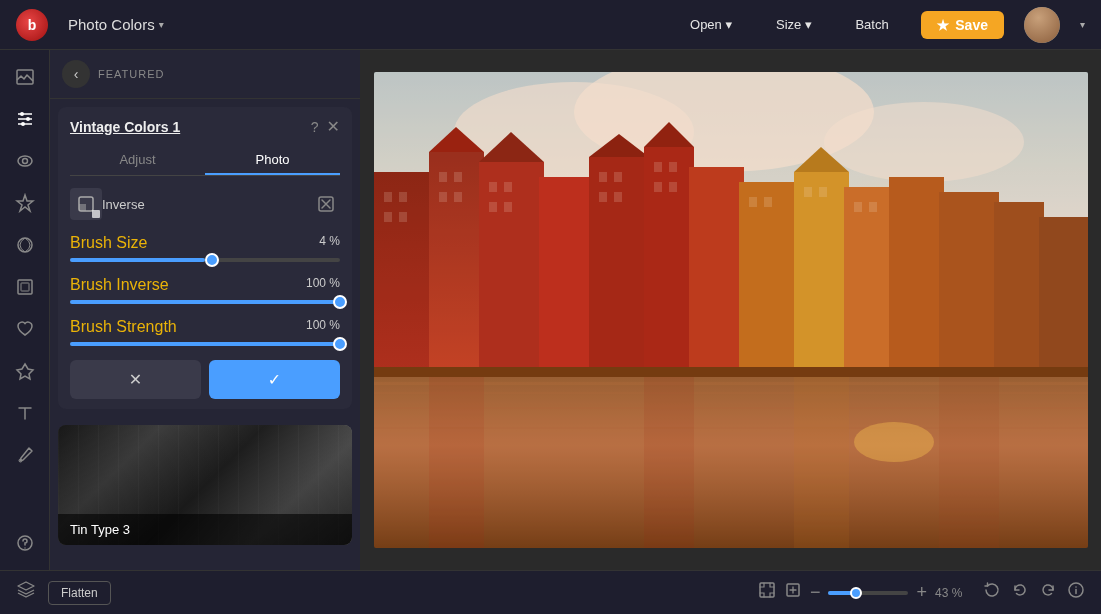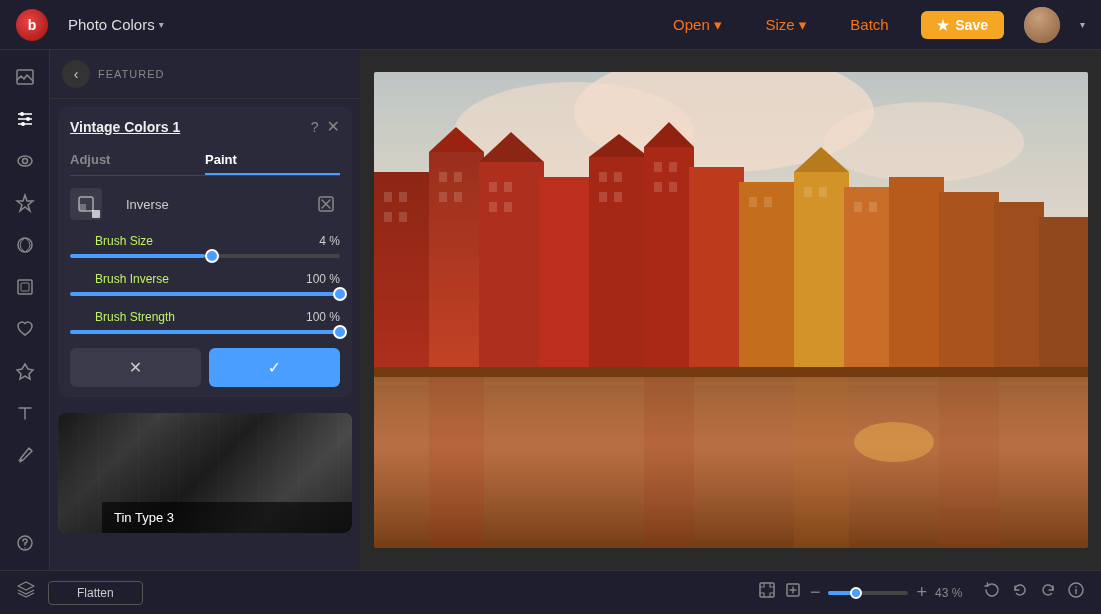--- a/index.html
+++ b/index.html
@@ -23,21 +23,21 @@
       display: flex; align-items: center; justify-content: center;
       font-weight: bold; font-size: 14px; color: #fff;
       flex-shrink: 0;
     }
     .app-title {
       font-size: 15px; color: #ddd; display: flex; align-items: center; gap: 4px; cursor: pointer;
     }
     .app-title .arrow { font-size: 10px; color: #aaa; }
     .topbar-spacer { flex: 1; }
     .topbar-btn {
-      background: none; border: none; color: #f97316; font-size: 15px; cursor: pointer; padding: 4px 12px;
+      background: none; border: none; color: #e5e5e5; font-size: 13px; cursor: pointer; padding: 4px 12px;
     }
     .plus-btn {
       background: #f5a623; border: none; color: #fff; font-size: 14px; font-weight: bold;
       padding: 6px 16px; border-radius: 6px; cursor: pointer; display: flex; align-items: center; gap: 6px;
     }
     .plus-star { color: #fff; }
     .avatar {
       width: 36px; height: 36px; border-radius: 50%; background: #888;
       overflow: hidden; display: flex; align-items: center; justify-content: center; cursor: pointer;
     }
@@ -111,48 +111,48 @@
     .filter-icons { display: flex; gap: 8px; align-items: center; }
     .help-icon { color: #888; font-size: 14px; cursor: pointer; }
     .close-btn { background: none; border: none; color: #888; font-size: 16px; cursor: pointer; }
 
     
     .tabs {
       display: flex; gap: 0; margin-bottom: 12px;
       border-bottom: 1px solid #444;
     }
     .tab {
-      flex: 1; padding: 6px 0; font-size: 13px; cursor: pointer;
-      color: #888; border-bottom: 2px solid transparent; font-weight: bold;
+      flex: 1; text-align: center; padding: 6px 0; font-size: 13px; cursor: pointer;
+      color: #888; border-bottom: 2px solid transparent;
     }
     .tab.active { color: #fff; border-bottom: 2px solid #4a9eff; }
 
     
     .inverse-row {
-      display: flex; align-items: center; gap: 24px; margin-bottom: 14px;
+      display: flex; align-items: center; gap: 0; margin-bottom: 14px;
     }
     .inverse-icon {
       width: 32px; height: 32px; background: #3a3a4a; border-radius: 4px;
       display: flex; align-items: center; justify-content: center; font-size: 16px; color: #aaa;
       cursor: pointer; position: relative;
     }
     .cursor-indicator {
       position: absolute; bottom: 2px; right: 2px;
       width: 8px; height: 8px; background: #fff; border-radius: 1px; opacity: 0.7;
     }
     .inverse-label { font-size: 13px; color: #ccc; flex: 1; }
     .erase-btn {
       background: none; border: none; color: #888; font-size: 16px; cursor: pointer;
       width: 28px; height: 28px; display: flex; align-items: center; justify-content: center;
     }
 
     
     .slider-row { margin-bottom: 14px; }
     .slider-label-row { display: flex; justify-content: space-between; margin-bottom: 6px; }
-    .slider-label { font-size: 12px; color: #bef264; margin-left: 25px; }
+    .slider-label { font-size: 16px; color: #eab308; }
     .slider-value { font-size: 12px; color: #ccc; }
     .slider-track {
       width: 100%; height: 4px; background: #444; border-radius: 2px;
       position: relative; cursor: pointer;
     }
     .slider-fill {
       height: 100%; background: #4a9eff; border-radius: 2px;
     }
     .slider-thumb {
       width: 14px; height: 14px; background: #4a9eff; border-radius: 50%;
@@ -192,21 +192,21 @@
     .thumbnail-city {
       position: absolute; inset: 0;
       background:
         linear-gradient(to bottom, rgba(0,0,0,0.1), rgba(0,0,0,0.3)),
         repeating-linear-gradient(90deg, rgba(255,255,255,0.03) 0px, rgba(255,255,255,0.03) 1px, transparent 1px, transparent 20px),
         linear-gradient(135deg, #1a1a1a, #444, #222, #555, #333);
     }
     .thumbnail-label {
       position: absolute; bottom: 0; left: 0; right: 0;
       background: rgba(0,0,0,0.6); padding: 8px 12px;
-      font-size: 13px; color: #fff; font-weight: 500; margin-left: 44px;
+      font-size: 13px; color: #fff; font-weight: 500;
     }
 
     
     .canvas-area {
       flex: 1;
       background: #2a2a2a;
       display: flex;
       align-items: center;
       justify-content: center;
       position: relative;
@@ -225,21 +225,21 @@
       height: 44px;
       background: #1e1e2e;
       border-top: 1px solid #333;
       display: flex;
       align-items: center;
       padding: 0 16px;
       gap: 12px;
     }
     .layers-icon { color: #888; font-size: 18px; cursor: pointer; }
     .flatten-btn {
-      background: none; border: 1px solid #555; color: #ccc; padding: 4px 28px;
+      background: none; border: 1px solid #555; color: #ccc; padding: 4px 12px;
       border-radius: 4px; font-size: 12px; cursor: pointer;
     }
     .bottom-spacer { flex: 1; }
     .zoom-controls { display: flex; align-items: center; gap: 8px; }
     .zoom-btn { background: none; border: none; color: #888; font-size: 18px; cursor: pointer; }
     .zoom-slider-track {
       width: 80px; height: 4px; background: #444; border-radius: 2px; position: relative; cursor: pointer;
     }
     .zoom-slider-fill { width: 35%; height: 100%; background: #4a9eff; border-radius: 2px; }
     .zoom-thumb {
@@ -366,21 +366,21 @@
           <span class="help-icon">?</span>
           <button class="close-btn">✕</button>
         </div>
       </div>
 
       <div class="tabs">
         <div class="tab">
           <span>Adjust</span>
         </div>
         <div class="tab active">
-          <span>Paint</span>
+          <span>Photo</span>
         </div>
       </div>
 
       <div class="inverse-row">
         <div class="inverse-icon">
           <svg width="16" height="16" viewBox="0 0 16 16" fill="none">
               <rect x="1" y="1" width="14" height="14" rx="2" stroke="#aaa" stroke-width="1.5"></rect>
               <path d="M1 8h7v7H2a1 1 0 0 1-1-1V8z" fill="#aaa" opacity="0.5"></path>
             </svg>
           <div class="cursor-indicator"></div>

